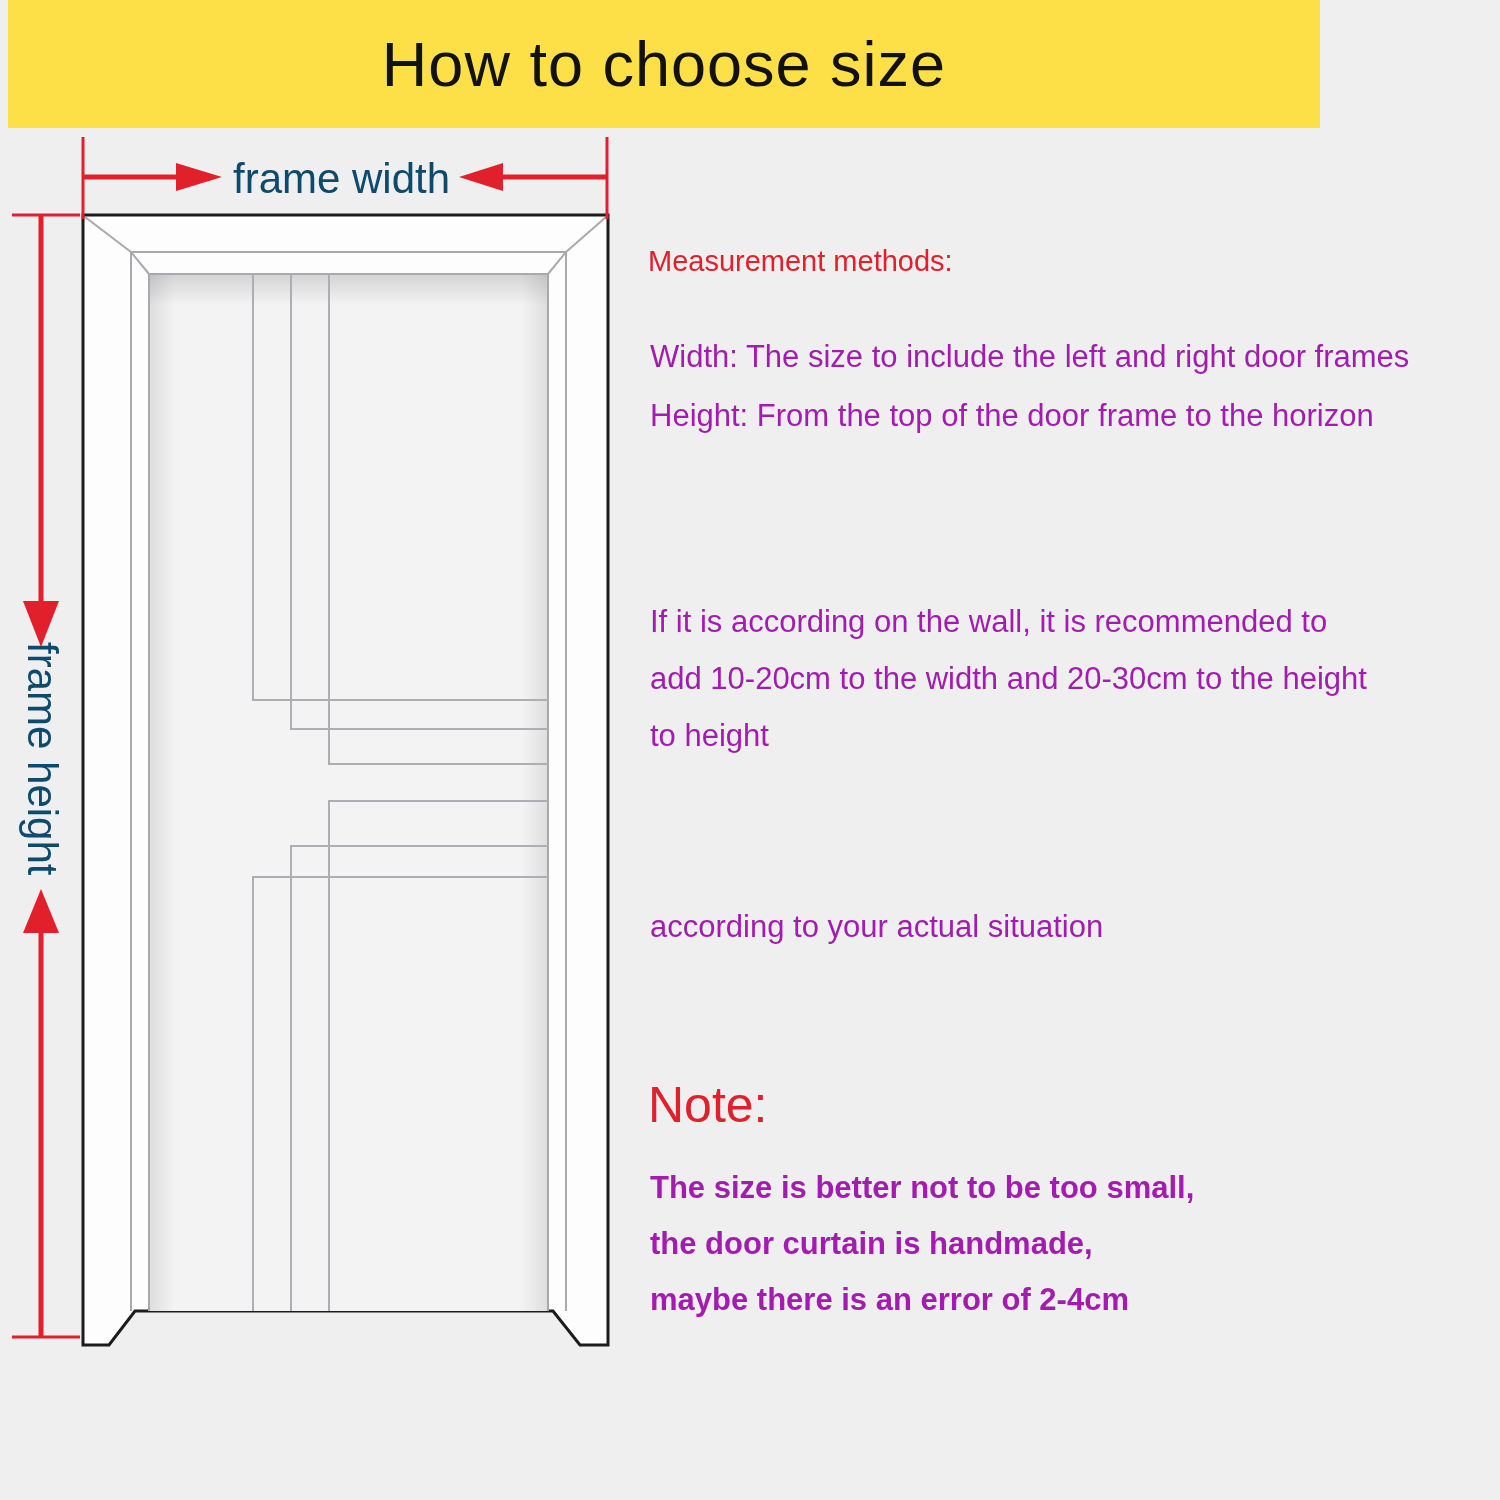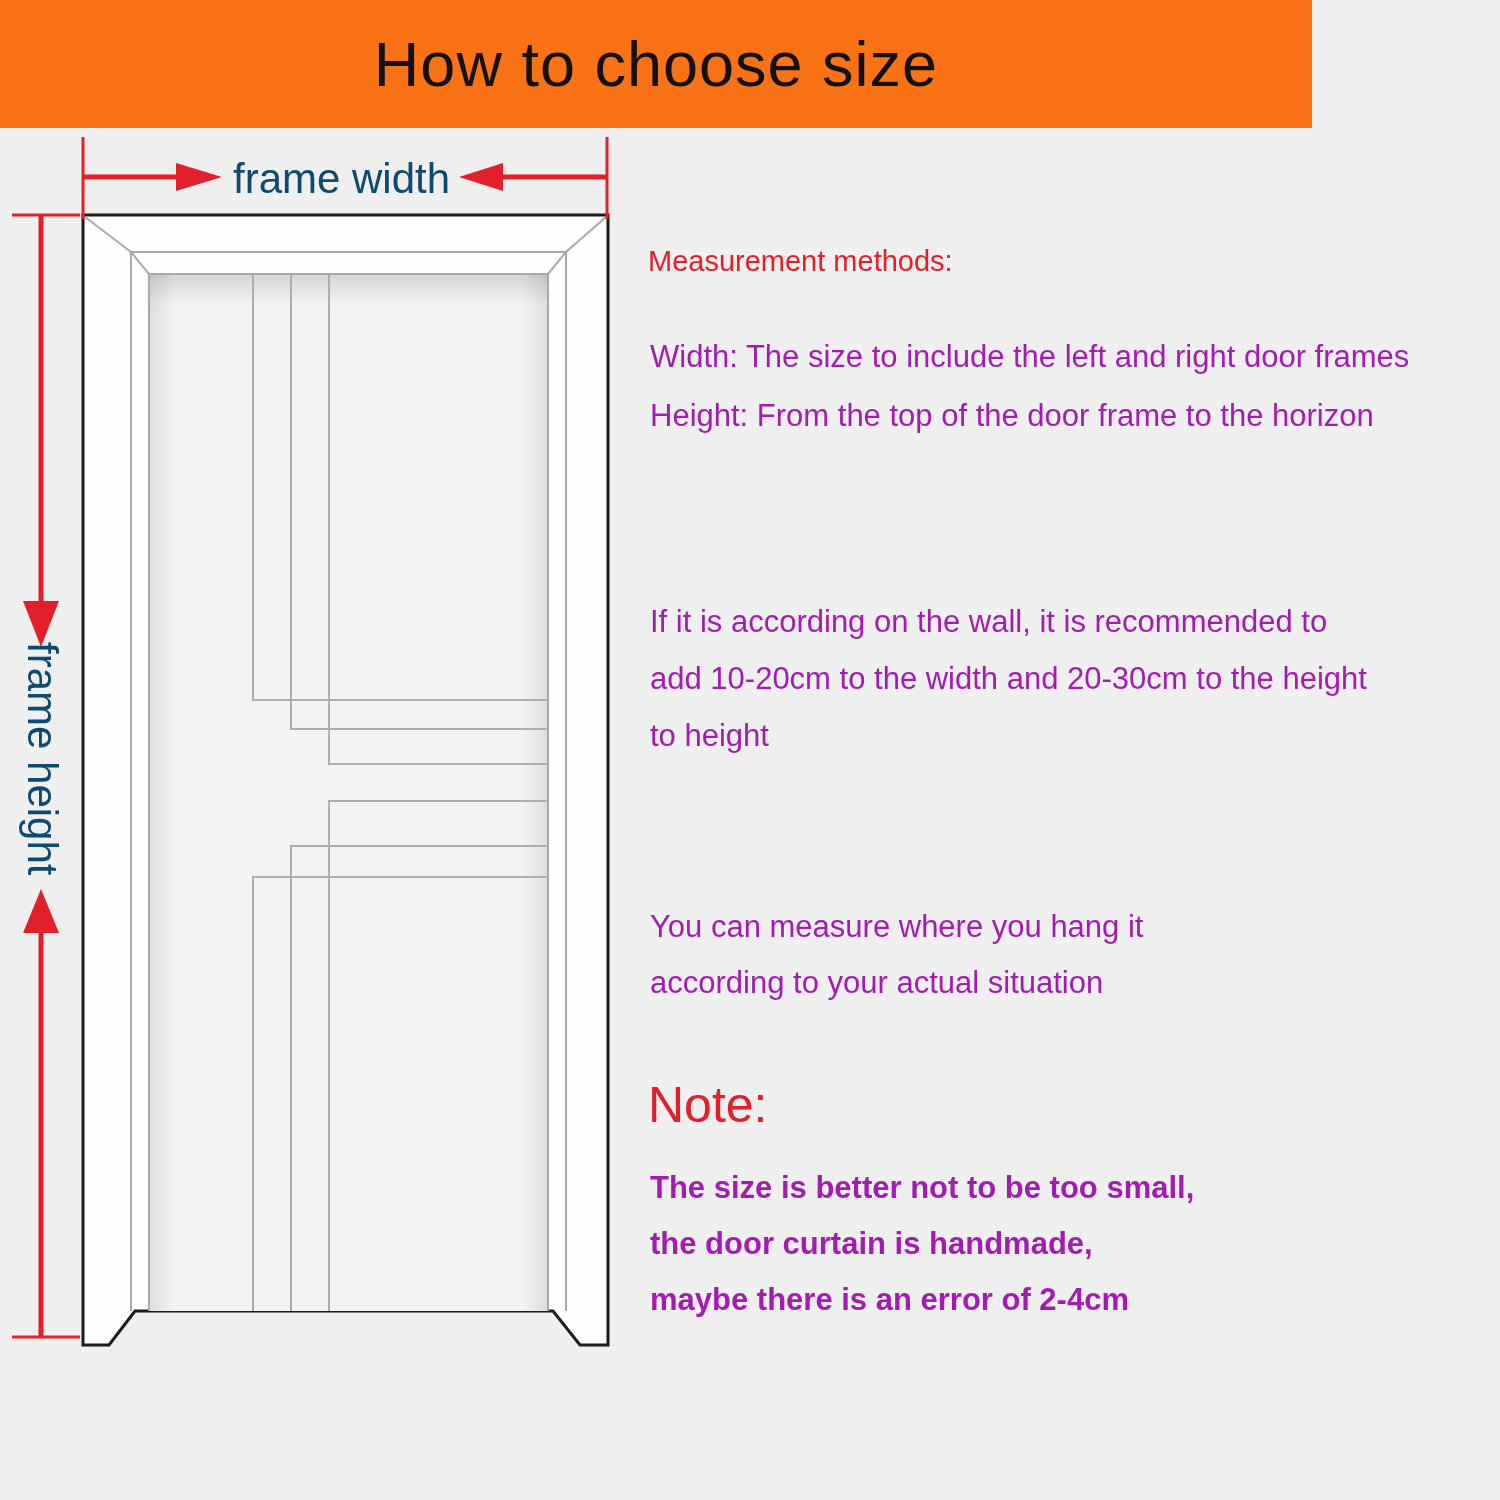--- a/index.html
+++ b/index.html
@@ -3,22 +3,22 @@
 <meta charset="utf-8">
 <style>
   html,body{margin:0;padding:0;}
   body{
     width:1500px;height:1500px;position:relative;overflow:hidden;
     background:#efeff0;
     font-family:"Liberation Sans","DejaVu Sans",sans-serif;
     color:#1a1a1a;
   }
   .title-band{
-    position:absolute;left:0;top:0;width:1312px;height:128px;
-    background:#f97316;
+    position:absolute;left:8px;top:0;width:1312px;height:128px;
+    background:#fde047;
     display:flex;align-items:center;justify-content:center;
   }
   .page-title{
     font-size:63px;color:#121212;letter-spacing:1px;white-space:nowrap;
   }
   .door-svg{position:absolute;left:0;top:0;}
   .dim-label{
     position:absolute;font-size:42px;color:#0c4a6e;white-space:nowrap;
   }
   .dim-label-w{left:233px;top:155px;}
@@ -122,21 +122,20 @@
   <span class="line">Height: From the top of the door frame to the horizon</span>
 </div>
 
 <div class="text-block block-wall">
   <span class="line">If it is according on the wall, it is recommended to</span>
   <span class="line">add 10-20cm to the width and 20-30cm to the height</span>
   <span class="line">to height</span>
 </div>
 
 <div class="text-block block-hang">
-  <span class="line">You can measure where you hang it</span>
   <span class="line">according to your actual situation</span>
 </div>
 
 <div class="red-heading heading-note">Note:</div>
 
 <div class="text-block block-note">
   <span class="line">The size is better not to be too small,</span>
   <span class="line">the door curtain is handmade,</span>
   <span class="line">maybe there is an error of 2-4cm</span>
 </div>

